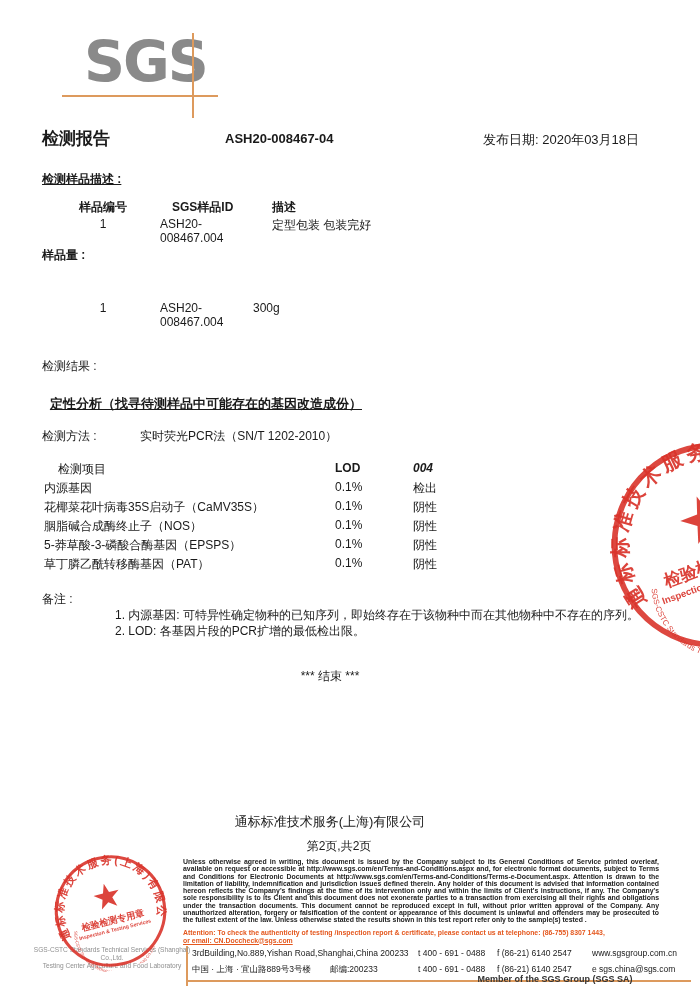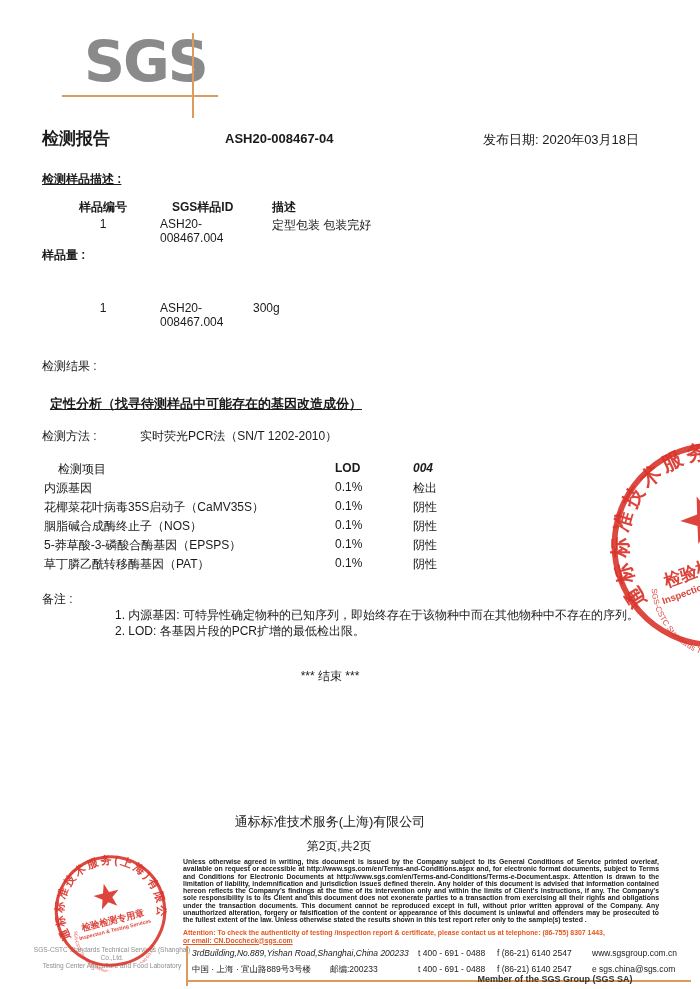--- a/index.html
+++ b/index.html
@@ -125,21 +125,21 @@
 <div class="abs end-marker">*** 结束 ***</div>
 
 <div class="abs footer-company">通标标准技术服务(上海)有限公司</div>
 <div class="abs footer-page">第2页,共2页</div>
 <div class="abs disclaimer">Unless otherwise agreed in writing, this document is issued by the Company subject to its General Conditions of Service printed overleaf, available on request or accessible at http://www.sgs.com/en/Terms-and-Conditions.aspx and, for electronic format documents, subject to Terms and Conditions for Electronic Documents at http://www.sgs.com/en/Terms-and-Conditions/Terms-e-Document.aspx. Attention is drawn to the limitation of liability, indemnification and jurisdiction issues defined therein. Any holder of this document is advised that information contained hereon reflects the Company's findings at the time of its intervention only and within the limits of Client's instructions, if any. The Company's sole responsibility is to its Client and this document does not exonerate parties to a transaction from exercising all their rights and obligations under the transaction documents. This document cannot be reproduced except in full, without prior written approval of the Company. Any unauthorized alteration, forgery or falsification of the content or appearance of this document is unlawful and offenders may be prosecuted to the fullest extent of the law. Unless otherwise stated the results shown in this test report refer only to the sample(s) tested .</div>
 <div class="abs attention">
   <div>Attention: To check the authenticity of testing /inspection report &amp; certificate, please contact us at telephone: (86-755) 8307 1443,</div>
   <div style="text-decoration:underline;display:inline-block;">or email: CN.Doccheck@sgs.com</div>
 </div>
 
-<div class="abs addr" style="left:192px;top:948px;font-style:italic;">3rdBuilding,No.889,Yishan Road,Shanghai,China  200233</div>
+<div class="abs addr" style="left:192px;top:948px;">3rdBuilding,No.889,Yishan Road,Shanghai,China  200233</div>
 <div class="abs addr" style="left:418px;top:948px;">t  400 - 691 - 0488</div>
 <div class="abs addr" style="left:497px;top:948px;">f  (86-21) 6140 2547</div>
 <div class="abs addr" style="left:592px;top:948px;">www.sgsgroup.com.cn</div>
 
 <div class="abs addr" style="left:192px;top:964px;">中国 · 上海 · 宜山路889号3号楼</div>
 <div class="abs addr" style="left:330px;top:964px;">邮编:200233</div>
 <div class="abs addr" style="left:418px;top:964px;">t  400 - 691 - 0488</div>
 <div class="abs addr" style="left:497px;top:964px;">f  (86-21) 6140 2547</div>
 <div class="abs addr" style="left:592px;top:964px;text-align:right;">e  sgs.china@sgs.com</div>
 

